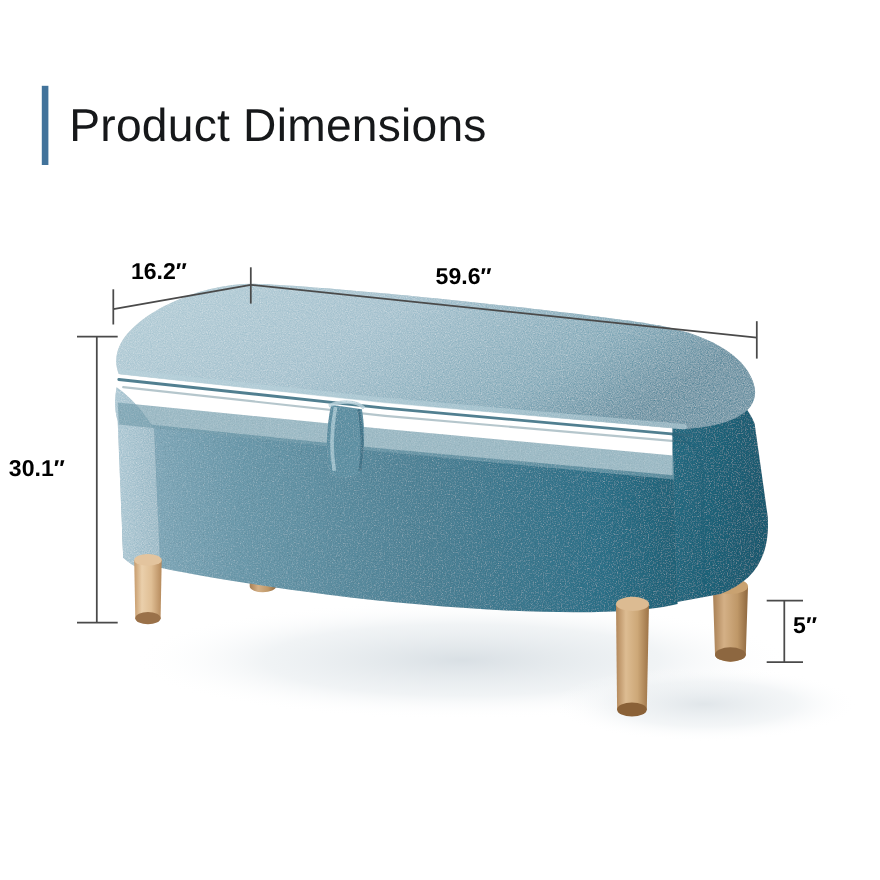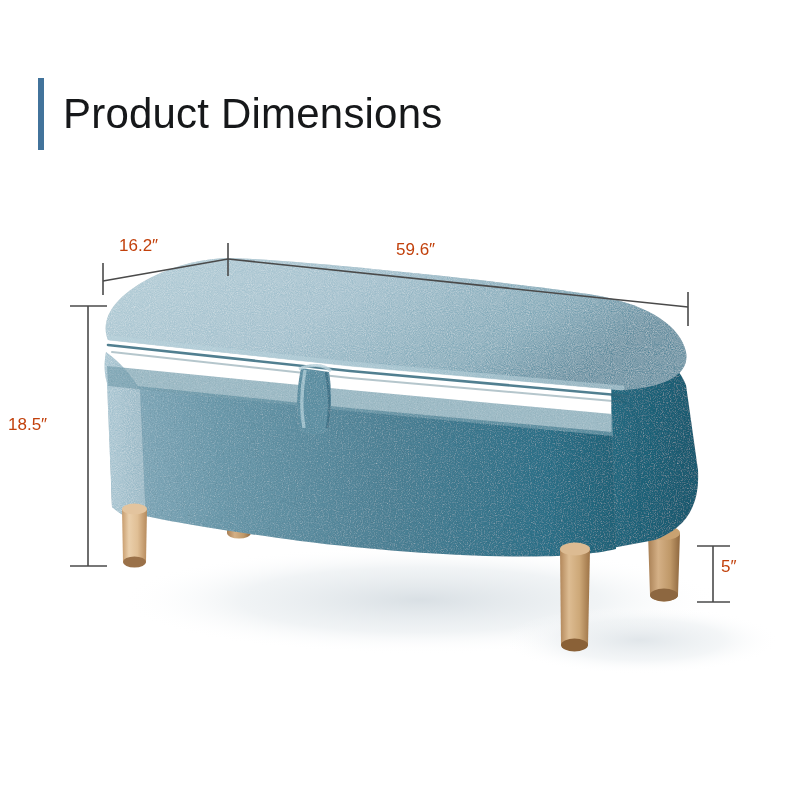--- a/index.html
+++ b/index.html
@@ -41,24 +41,24 @@
     line-height: 72px;
     letter-spacing: 0.2px;
     color: #16181a;
     font-weight: 400;
     white-space: nowrap;
   }
 
   
   .dim-label {
     position: absolute;
-    font-size: 17px;
-    color: #c2410c;
+    font-size: 21px;
+    color: #000000;
     white-space: nowrap;
-    font-weight: 400;
+    font-weight: 700;
   }
   #label-depth  { left: 119px; top: 236px; }
   #label-width  { left: 396px; top: 240px; }
   #label-height { left: 8px;   top: 415px; }
   #label-leg    { left: 721px; top: 557px; }
 
   
   #bench-svg {
     position: absolute;
     left: 0;
@@ -270,16 +270,16 @@
       <g>
         <line x1="713" y1="546" x2="713" y2="602"></line>
         <line x1="697" y1="546" x2="730" y2="546"></line>
         <line x1="697" y1="602" x2="730" y2="602"></line>
       </g>
     </g>
   </svg>
 
   <div class="dim-label" id="label-depth">16.2″</div>
   <div class="dim-label" id="label-width">59.6″</div>
-  <div class="dim-label" id="label-height">18.5″</div>
+  <div class="dim-label" id="label-height">30.1″</div>
   <div class="dim-label" id="label-leg">5″</div>
 
 </div>
 
 </body></html>

